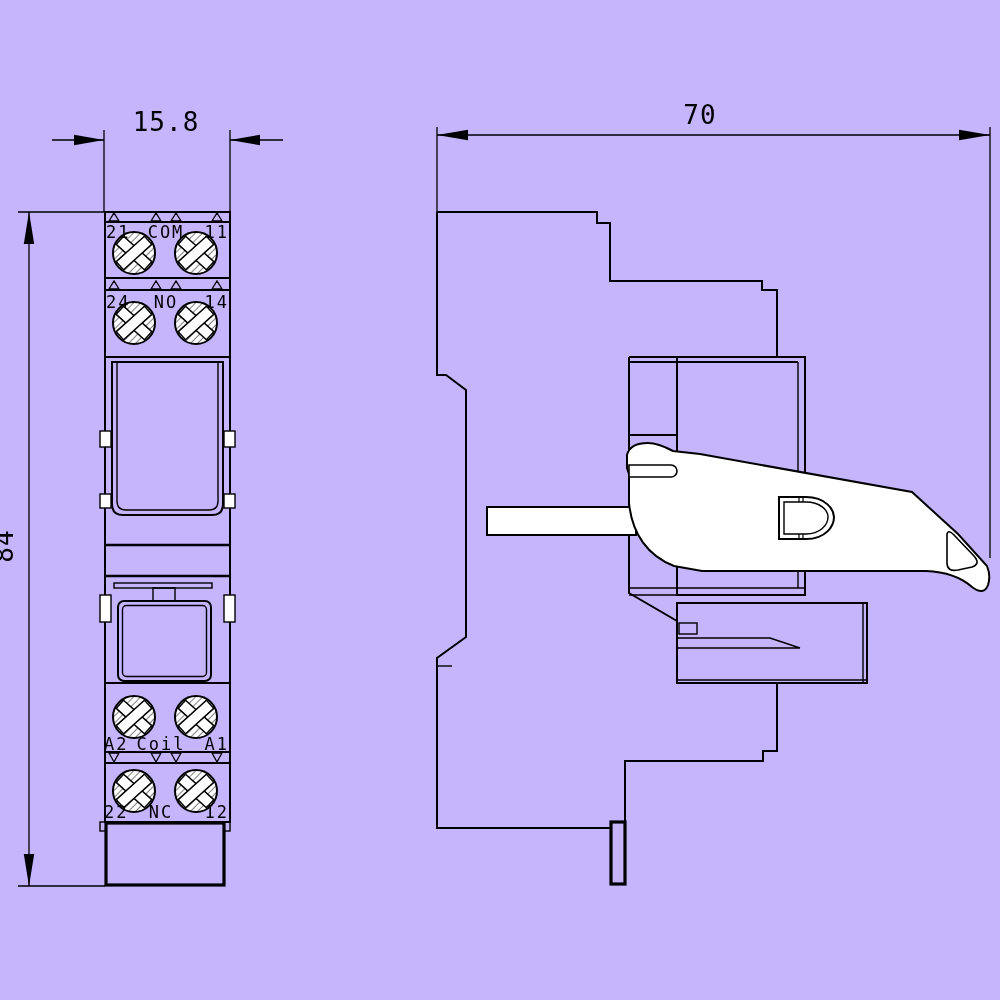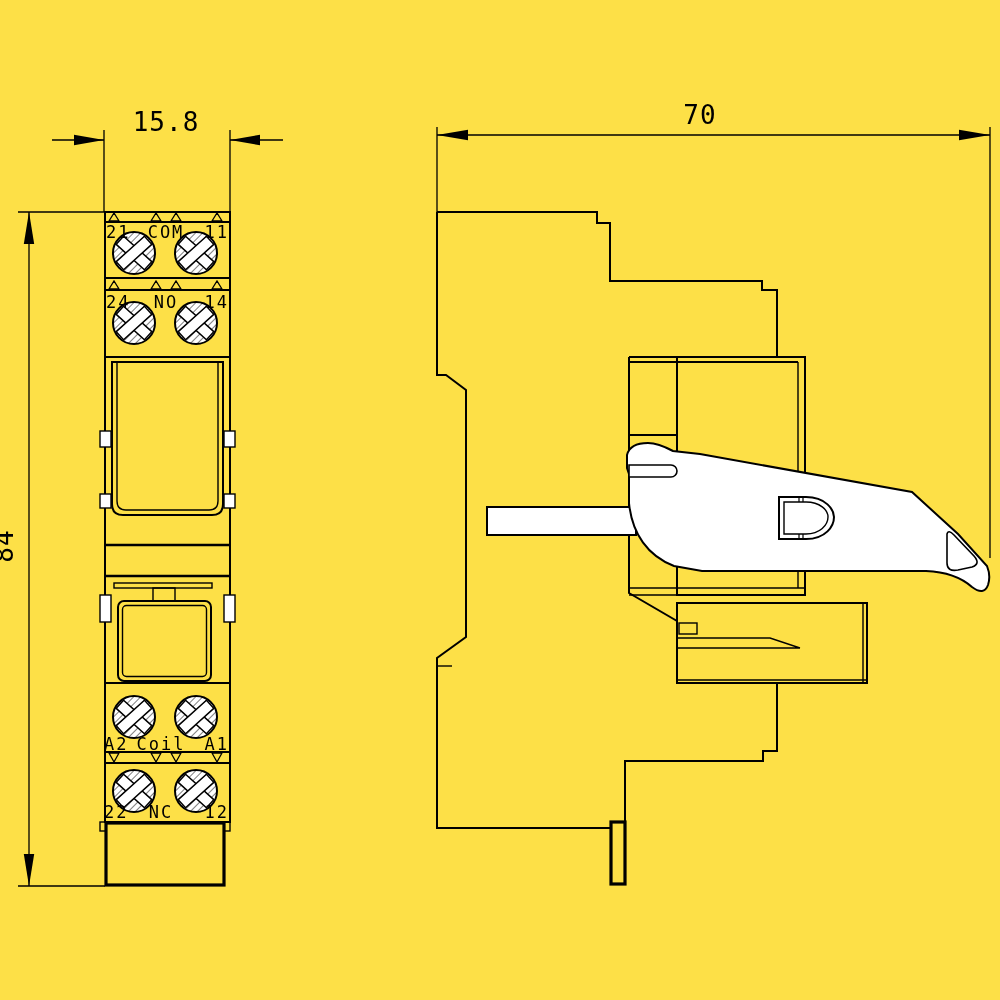--- a/index.html
+++ b/index.html
@@ -1,16 +1,16 @@
 <!DOCTYPE html>
 <html><head>
 <meta charset="utf-8">
 <style>
   html,body{margin:0;padding:0;background:#ffffff;}
-  .page{width:1000px;height:1000px;background:#fde047;position:relative;overflow:hidden;}
+  .page{width:1000px;height:1000px;background:#c4b5fd;position:relative;overflow:hidden;}
   svg{display:block;}
   text{font-family:"DejaVu Sans Mono","Liberation Mono",monospace;fill:#000;}
   .dim-text{font-size:26px;letter-spacing:1px;}
   .term-text{font-size:17px;letter-spacing:2px;}
 </style>
 </head>
 <body>
 
 <div class="page">
 <svg width="1000" height="1000" viewBox="0 0 1000 1000">

